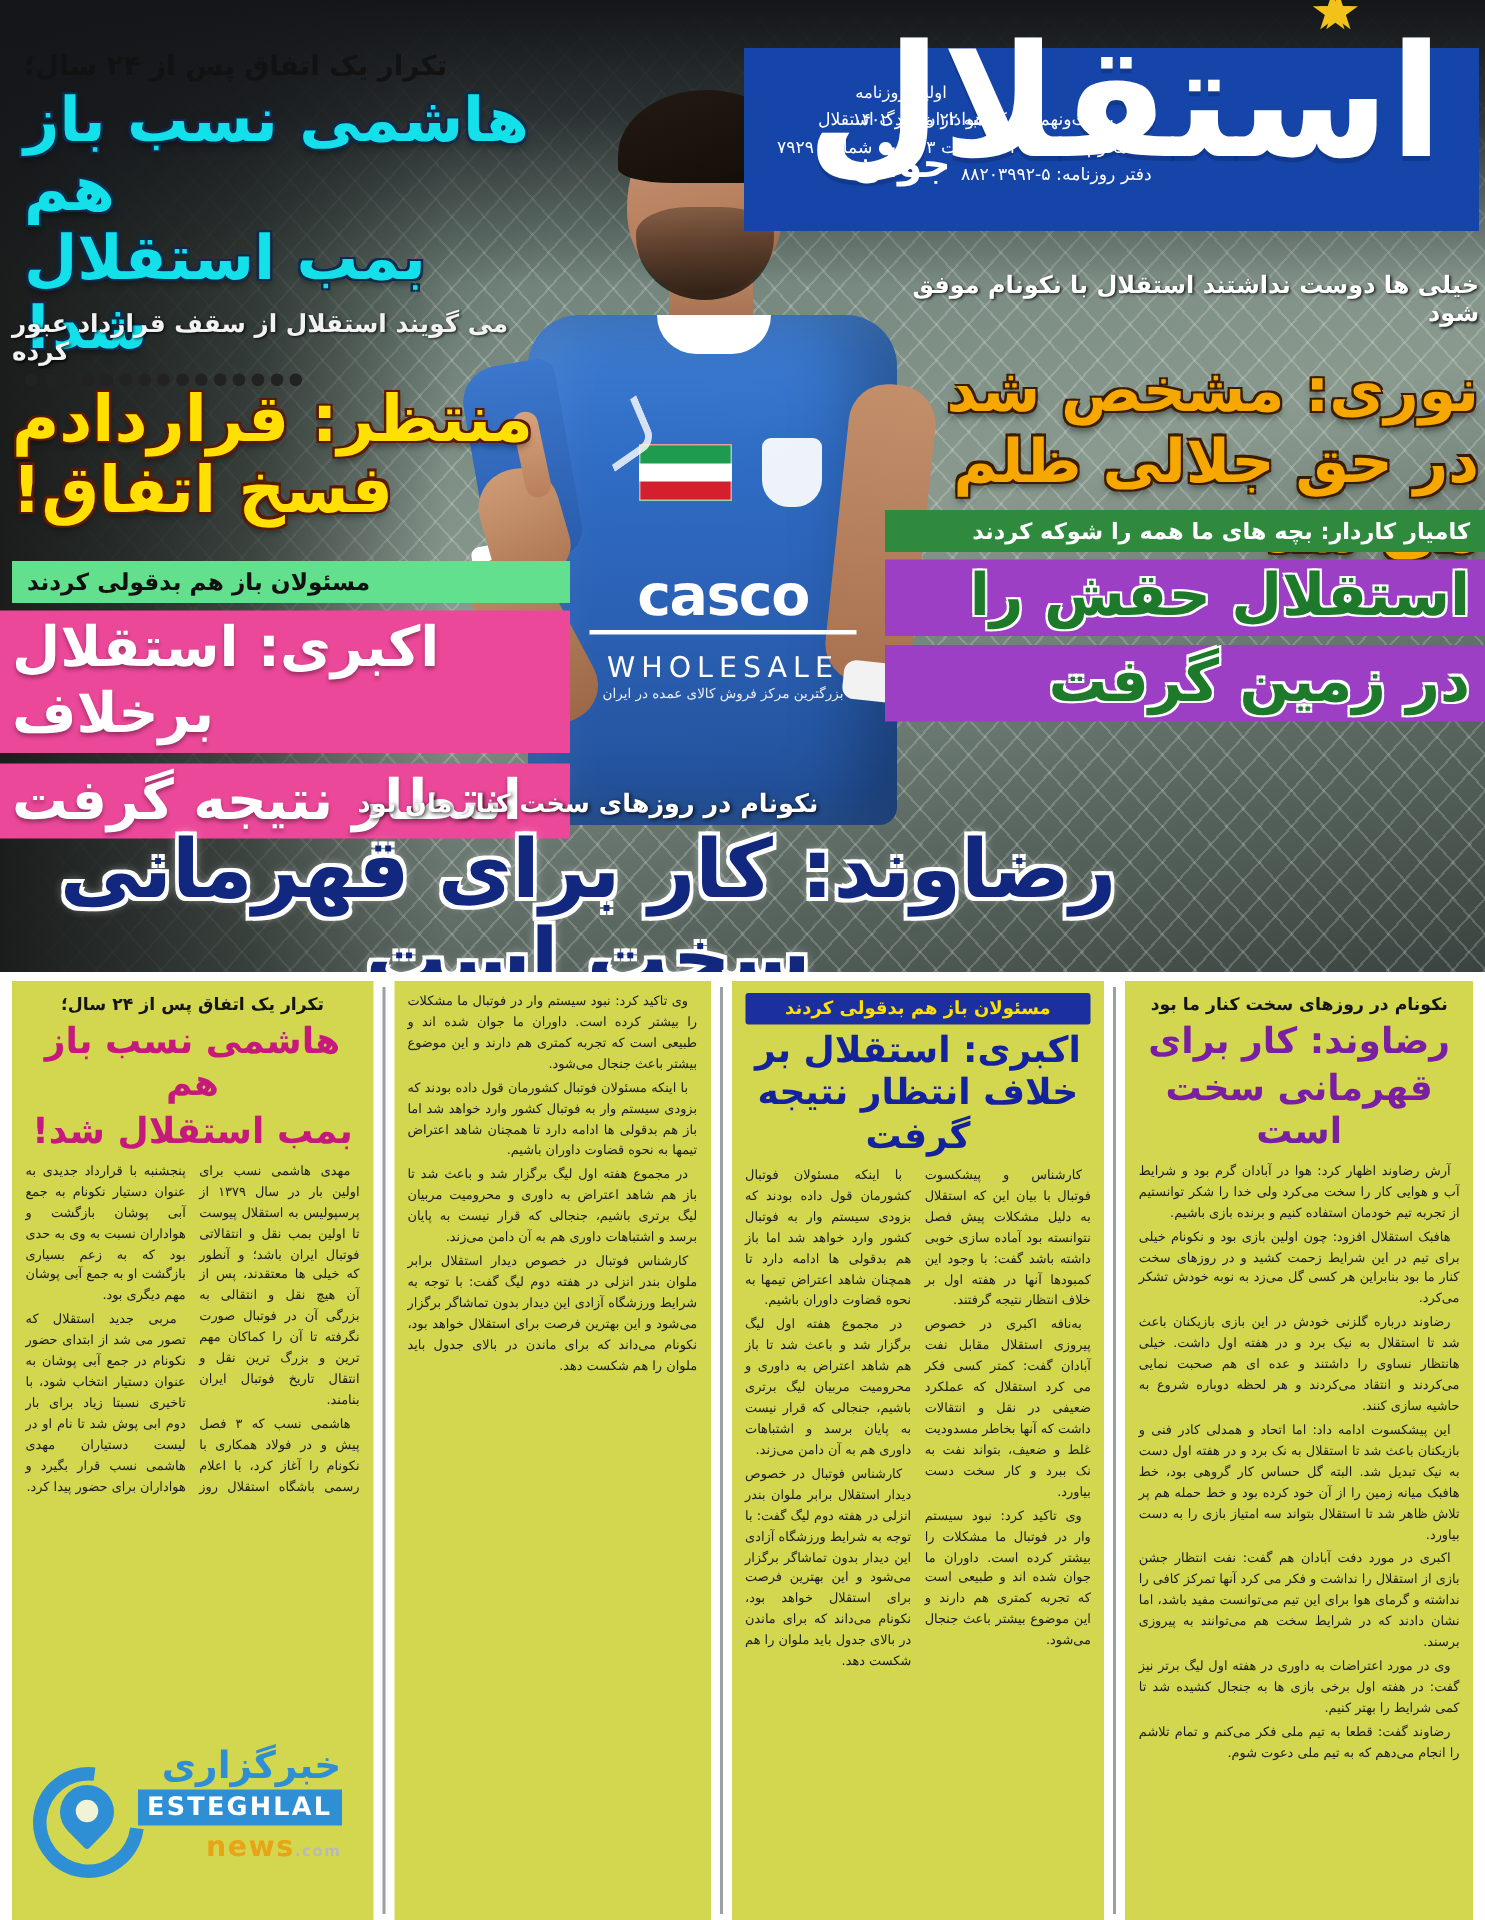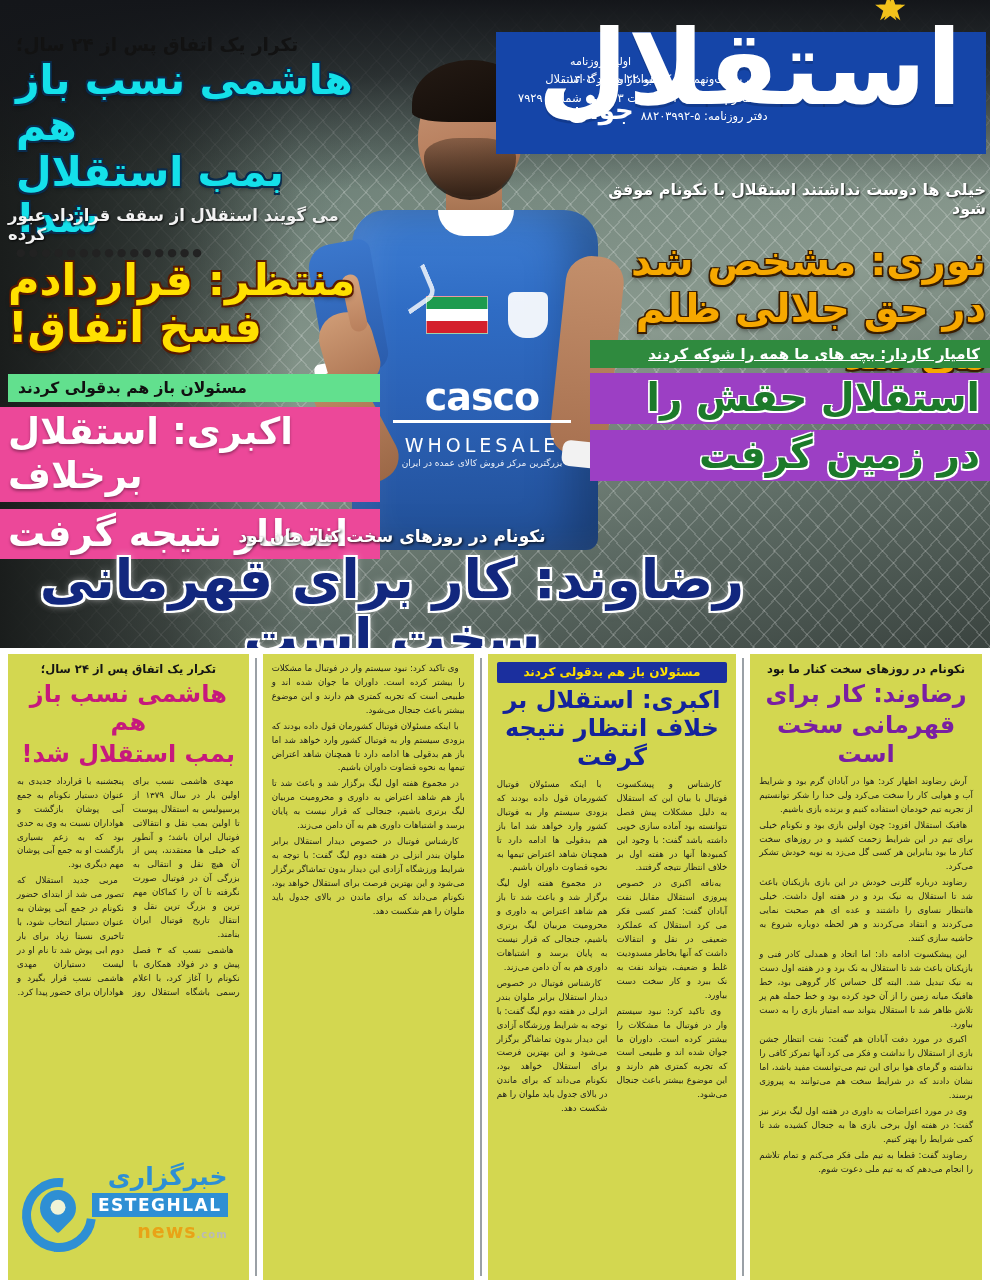--- a/index.html
+++ b/index.html
@@ -235,21 +235,21 @@
   }
   .chev {
     text-align:center; color:#ffffff; font-size: 30px; line-height:.7;
     margin-top: 2px; text-shadow: 0 2px 3px rgba(0,0,0,.6);
   }
 
   
   .blk-haghash { position: absolute; right: 0px; top: 340px; width: 400px; direction: rtl; }
   .blk-haghash .kick-band {
     background:#2f8a3e; color:#ffffff; font-size: 15px; font-weight:700;
-    padding: 5px 10px 5px 12px; text-align: right; text-decoration: underline;
+    padding: 5px 10px 5px 12px; text-align: right;
   }
   .blk-haghash .big-band {
     background:#9c3fc4; color:#1c7a2a; font-size: 39px; font-weight:700;
     line-height: 1.2; text-align: right; padding: 2px 10px 2px 12px;
     margin-top: 5px; letter-spacing:-1px;
     text-shadow:
       -1.5px -1.5px 0 #ffffff, 1.5px -1.5px 0 #ffffff,
       -1.5px  1.5px 0 #ffffff, 1.5px  1.5px 0 #ffffff;
   }
   .blk-haghash .big-band.second { margin-top: 6px; }

